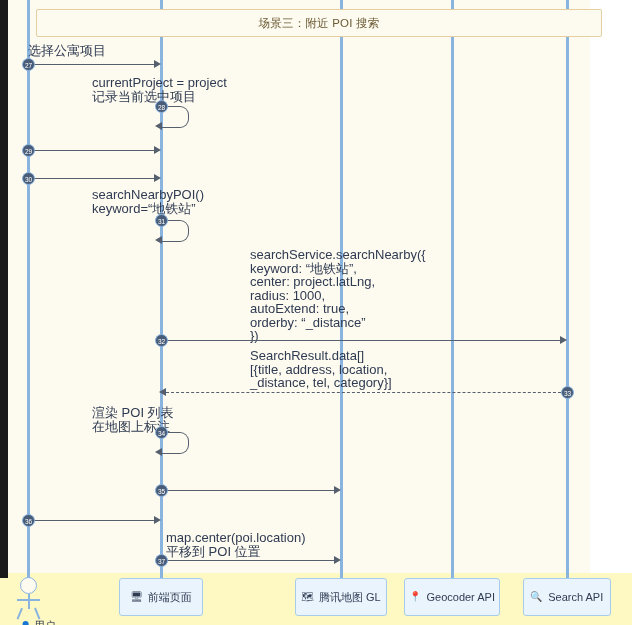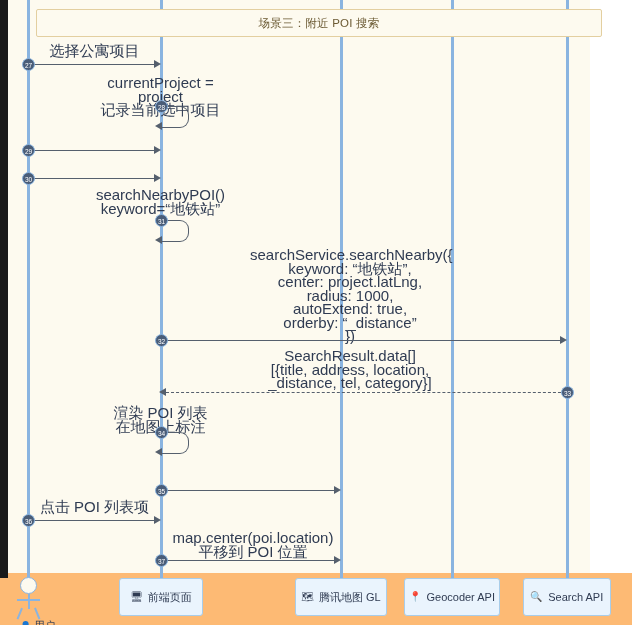--- a/index.html
+++ b/index.html
@@ -4,21 +4,21 @@
 <style>
   html,body{margin:0;padding:0;background:#ffffff;}
   body{
     font-family:"Liberation Sans","DejaVu Sans",sans-serif;
     -webkit-font-smoothing:antialiased;
   }
   #stage{
     position:relative;
     width:632px;height:625px;
     overflow:hidden;
-    background:#fdba74;
+    background:#fef9c3;
   }
   
   .gutter{
     position:absolute;left:0;top:0;width:8px;height:578px;
     background:#1a1a1a;
   }
   
   .canvas{
     position:absolute;left:8px;top:0;width:582px;height:573px;
     background:#fdfaef;
@@ -62,23 +62,22 @@
     border-left:7px solid #555f6d;
   }
   .arrowhead.left{
     border-top:4px solid transparent;
     border-bottom:4px solid transparent;
     border-right:7px solid #555f6d;
   }
   
   .msg-label{
     position:absolute;
-    text-align:center;
     color:#2f3b52;
-    font-size:15px;
+    font-size:13px;
     line-height:13.5px;
     white-space:pre-line;
     z-index:4;
   }
   
   .seqno{
     position:absolute;
     width:13px;height:13px;border-radius:50%;
     background:#4a5d78;
     border:1.5px solid #8ab4e0;
@@ -208,21 +207,20 @@
   <div class="msg-label" style="left:92px;top:406px;width:137px">渲染 POI 列表
 在地图上标注</div>
   <div class="selfloop" style="left:161px;top:432px"></div>
   <div class="arrowhead left" style="left:155px;top:448px"></div>
   <div class="seqno" style="left:155px;top:426px">34</div>
 
   <div class="msg" style="left:161px;top:490px;width:174px"></div>
   <div class="arrowhead right" style="left:334px;top:486px"></div>
   <div class="seqno" style="left:155px;top:484px">35</div>
 
-  <div class="msg-label" style="left:28px;top:500px;width:133px">点击 POI 列表项</div>
   <div class="msg" style="left:28px;top:520px;width:127px"></div>
   <div class="arrowhead right" style="left:154px;top:516px"></div>
   <div class="seqno" style="left:22px;top:514px">36</div>
 
   <div class="msg-label" style="left:166px;top:531px;width:174px">map.center(poi.location)
 平移到 POI 位置</div>
   <div class="msg" style="left:161px;top:560px;width:174px"></div>
   <div class="arrowhead right" style="left:334px;top:556px"></div>
   <div class="seqno" style="left:155px;top:554px">37</div>
 

